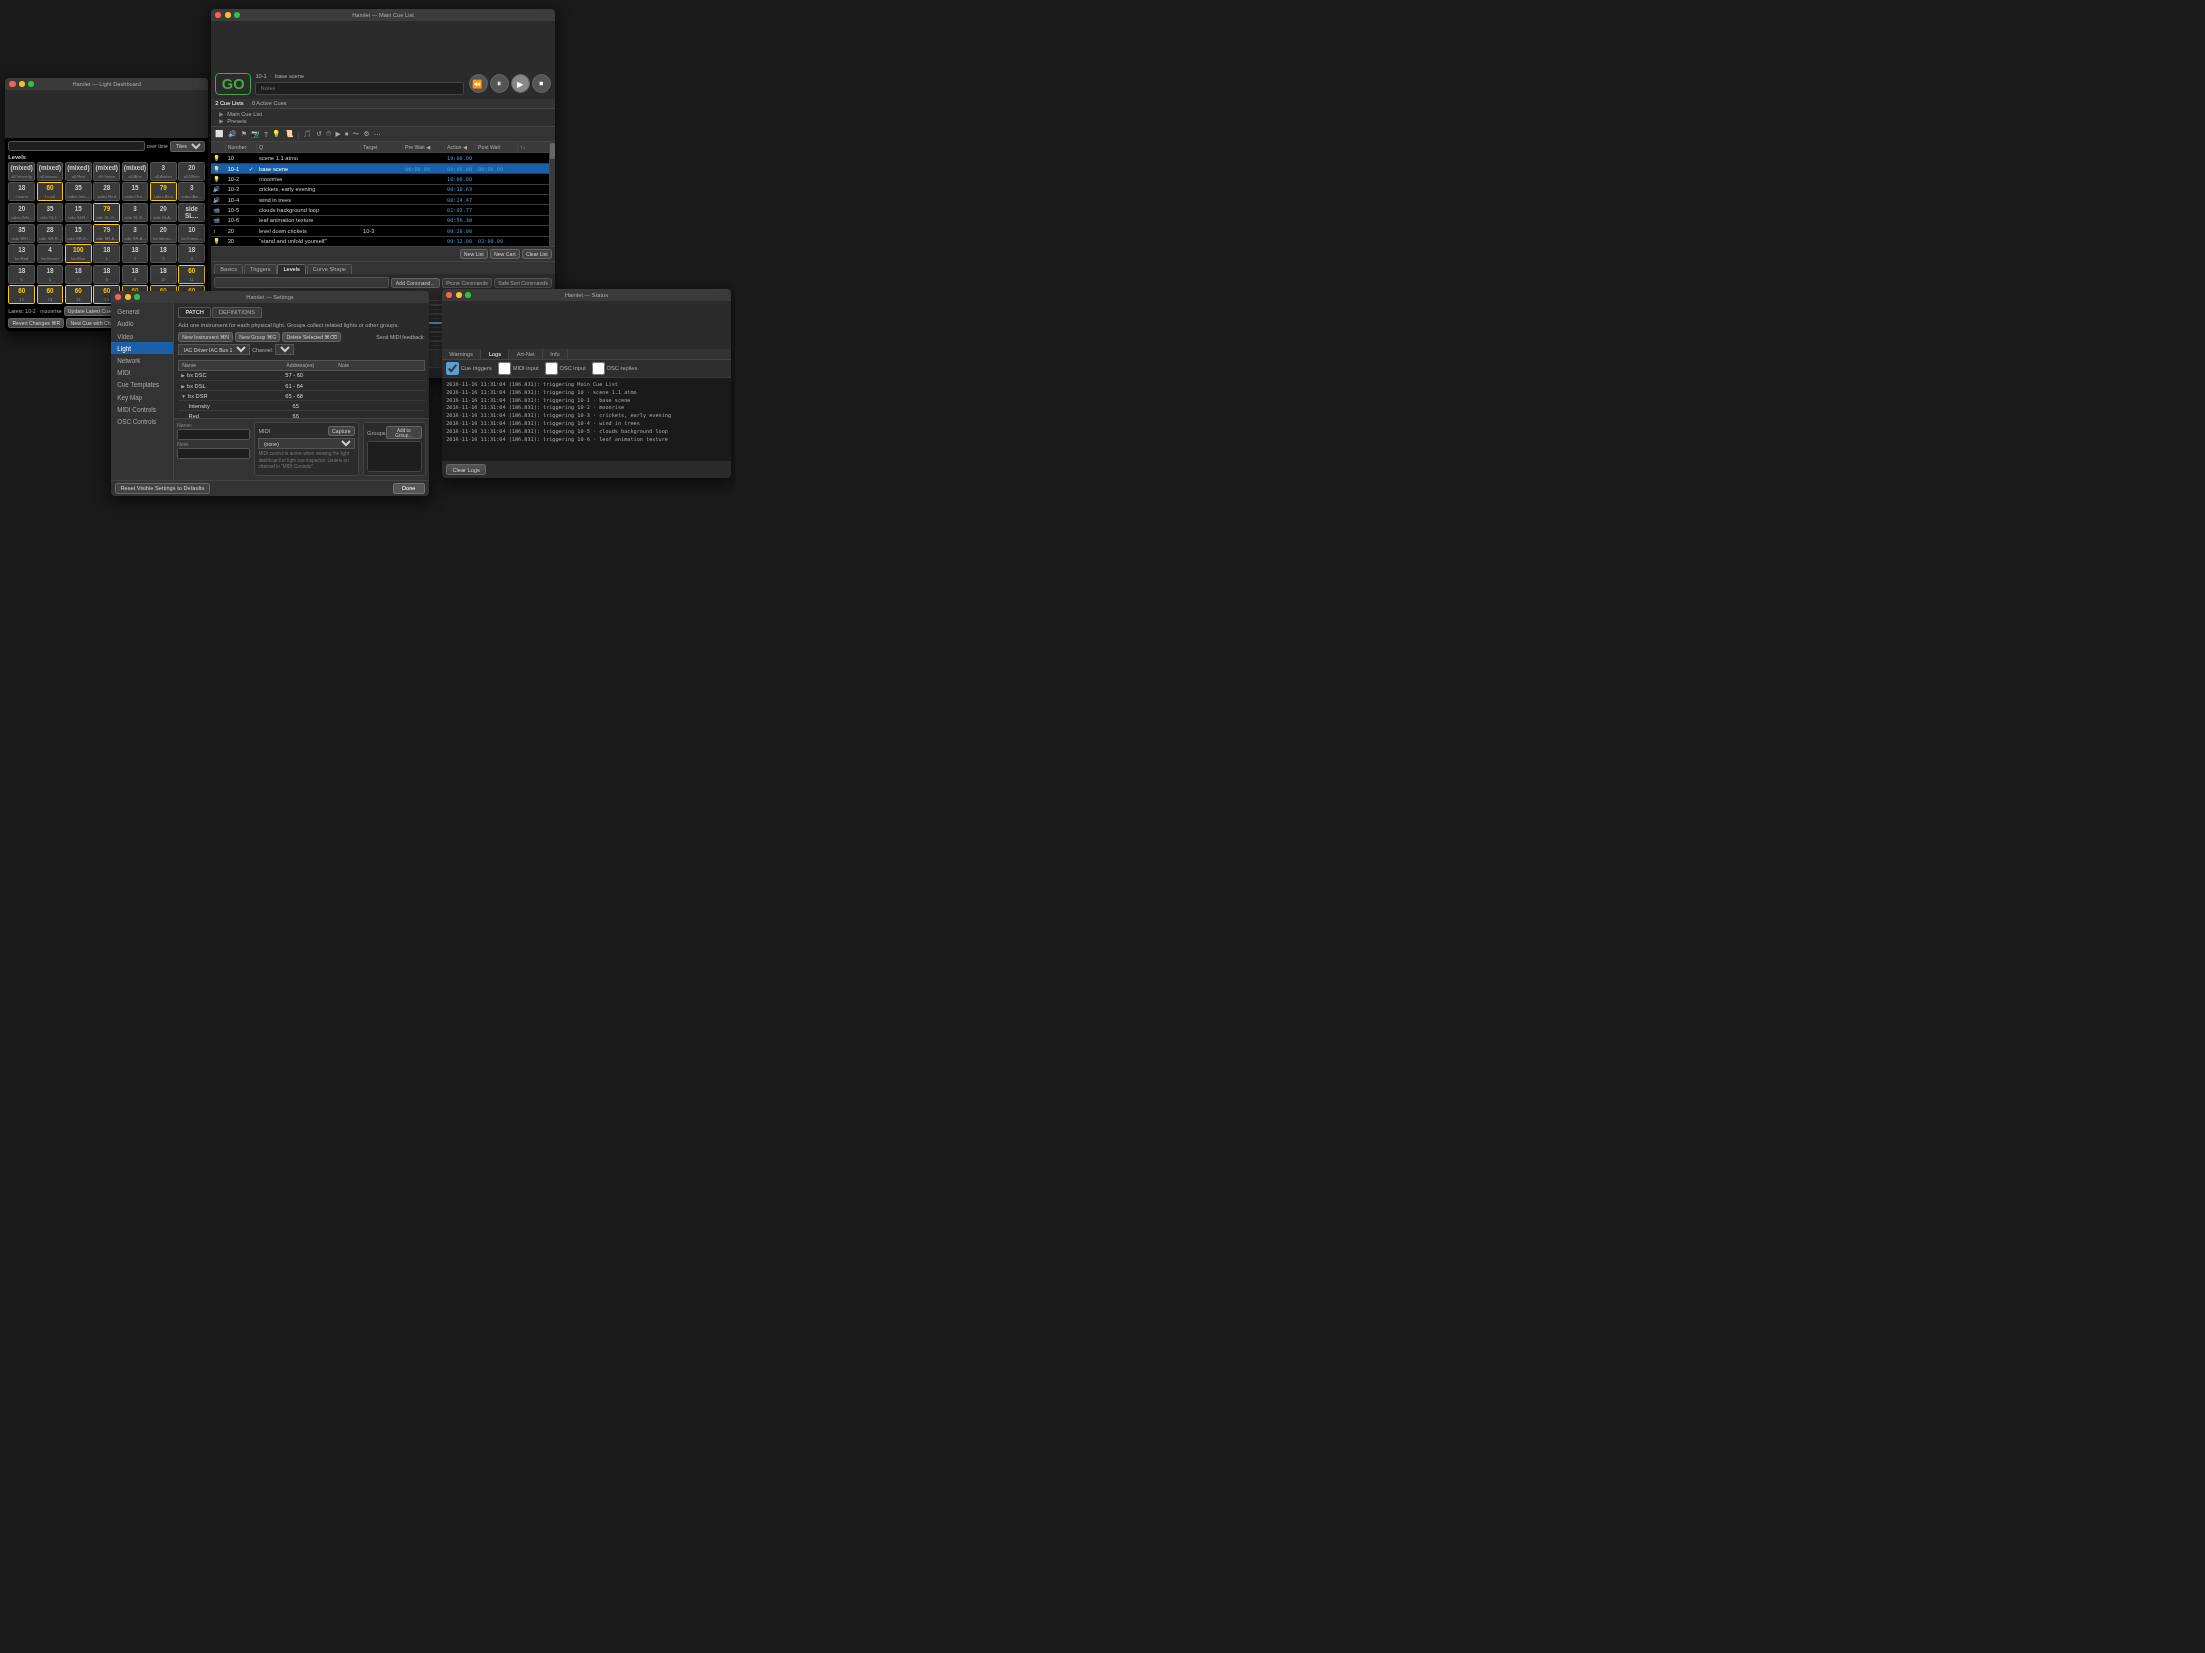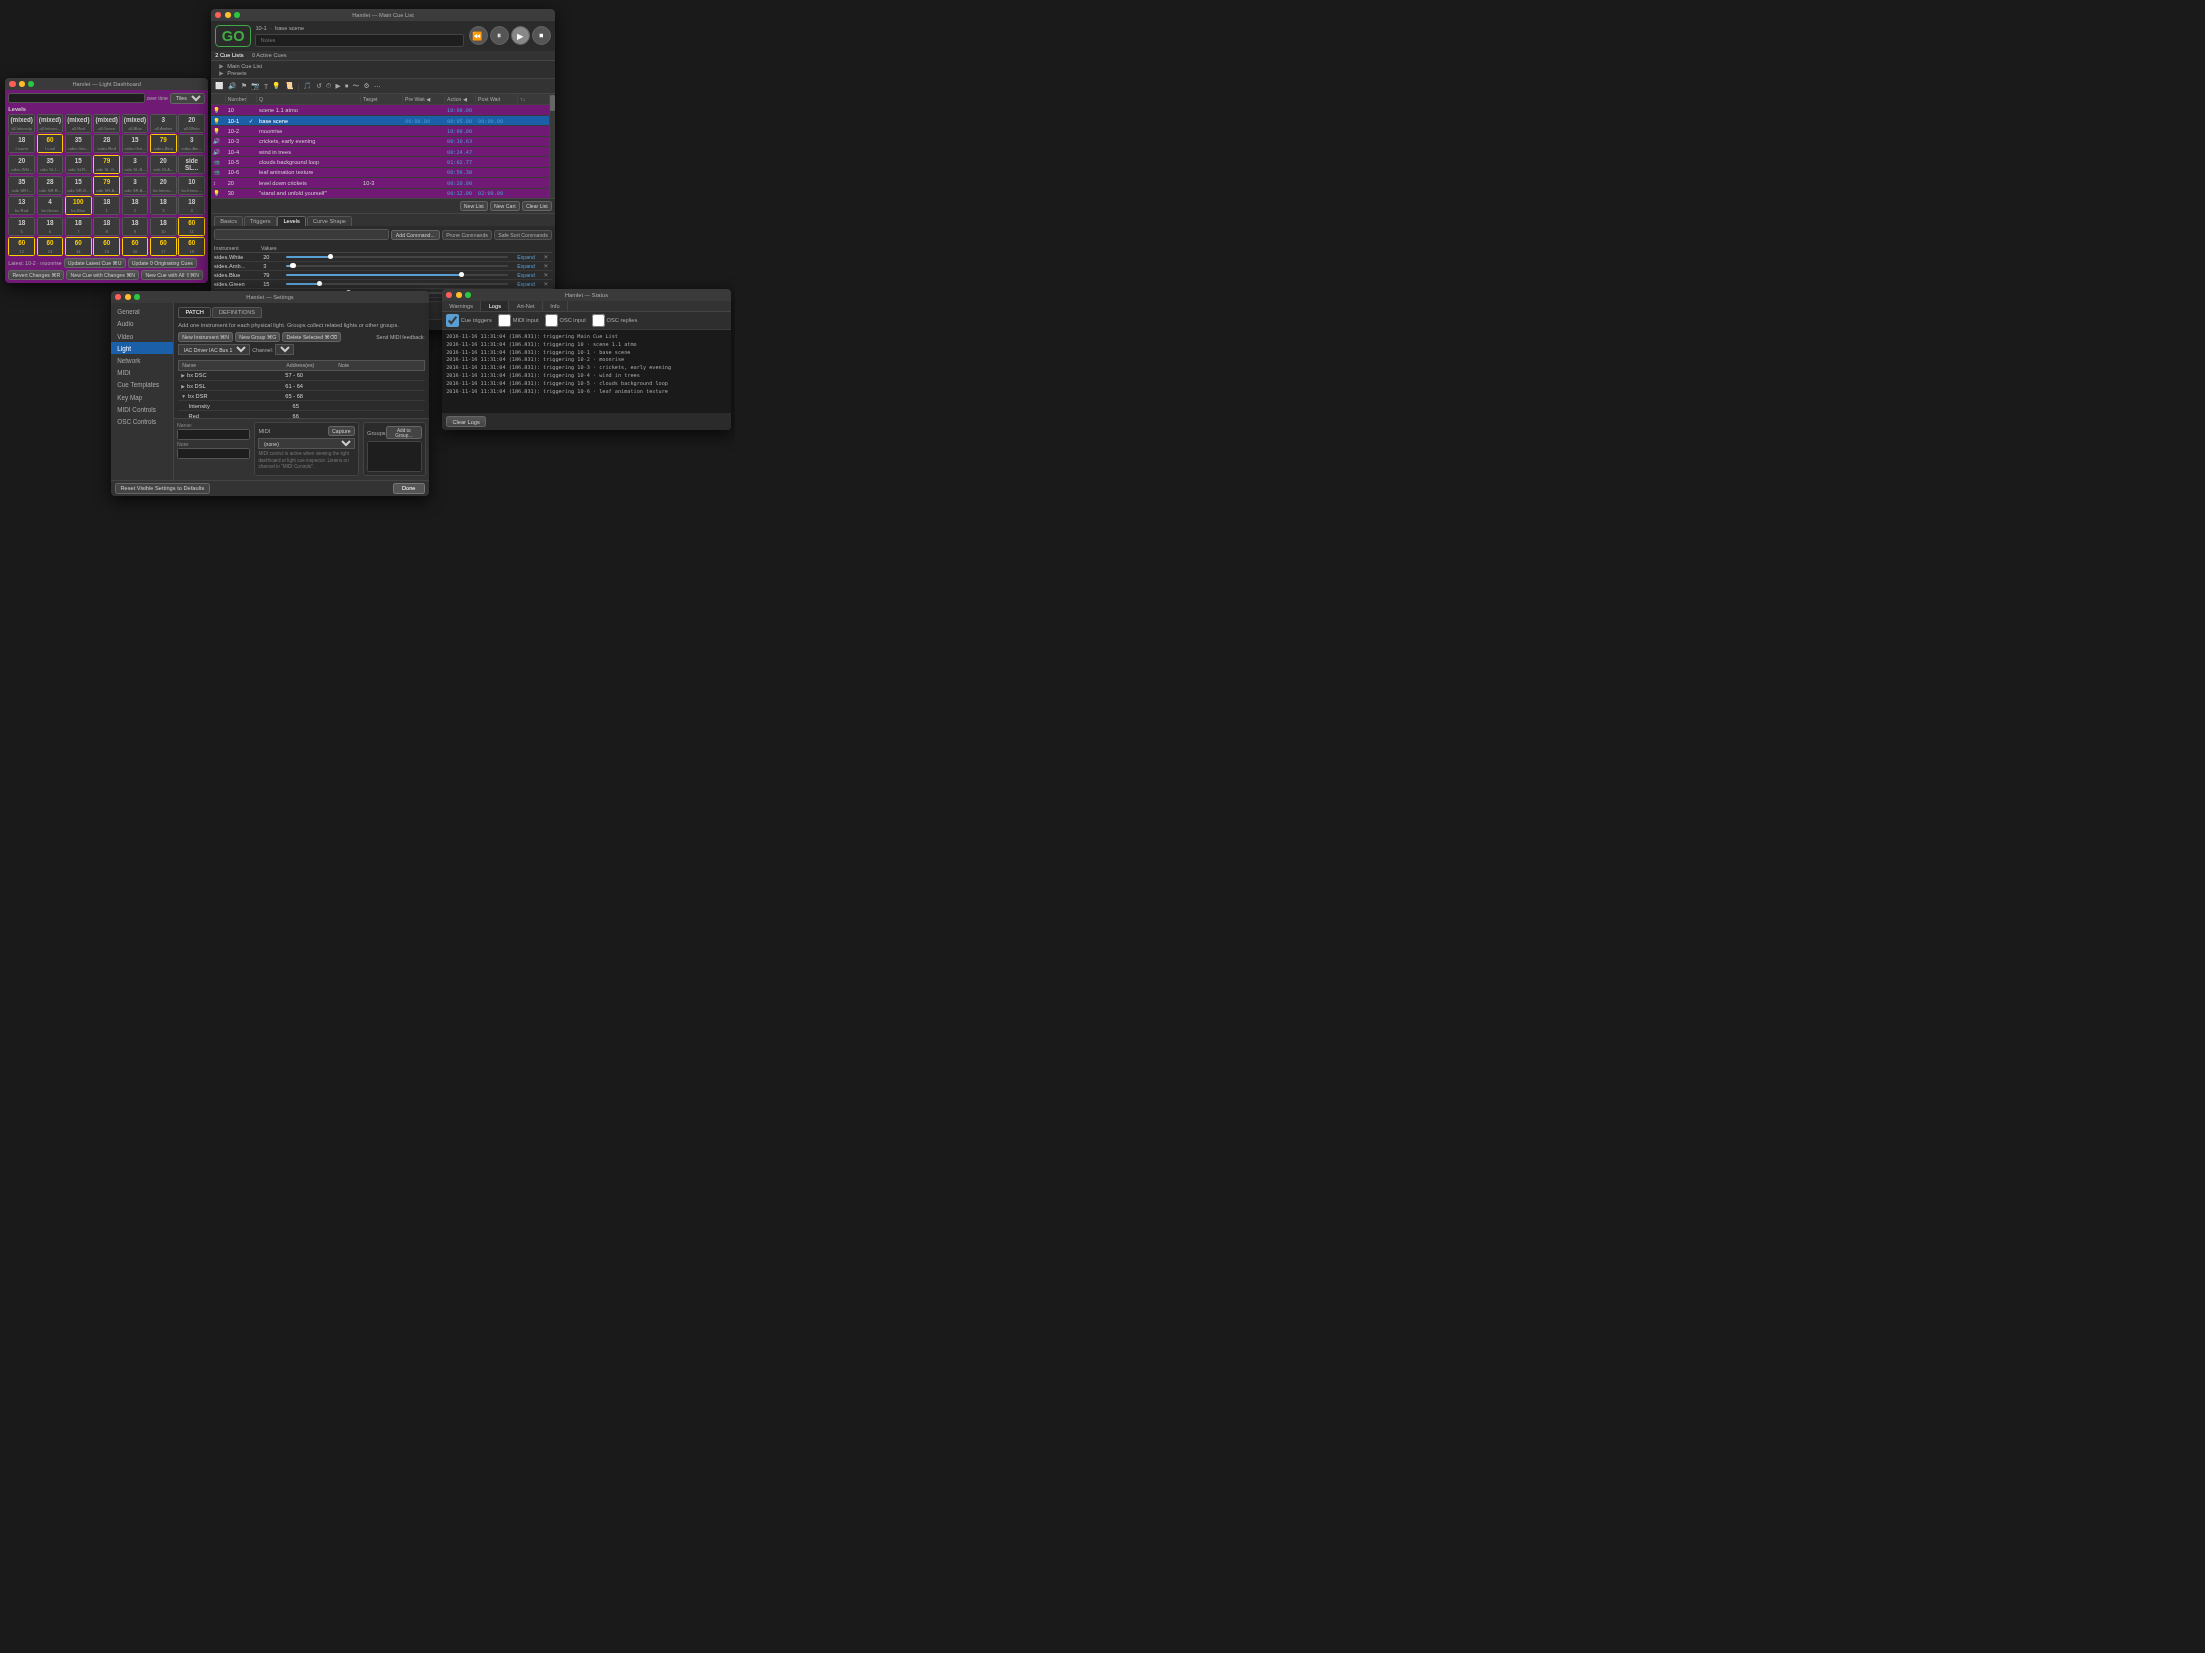--- a/index.html
+++ b/index.html
@@ -35,21 +35,21 @@
       left: 50%;
       transform: translateX(-50%);
       color: #aaa;
       font-size: 5.7px;
       white-space: nowrap;
     }
     .traffic-light { width: 6.3px; height: 6.3px; border-radius: 50%; }
     .tl-red { background: #ff5f57; }
     .tl-yellow { background: #ffbd2e; }
     .tl-green { background: #28c840; }
-    .window-body { background: #701a75; }
+    .window-body { background: #000000; margin-top: 48px; }
 
     
     #light-dashboard {
       left: 5.2px;
       top: 78px;
       width: 203px;
       background: #2b2b2b;
     }
     #light-dashboard .window-body {
       padding: 3.1px;

